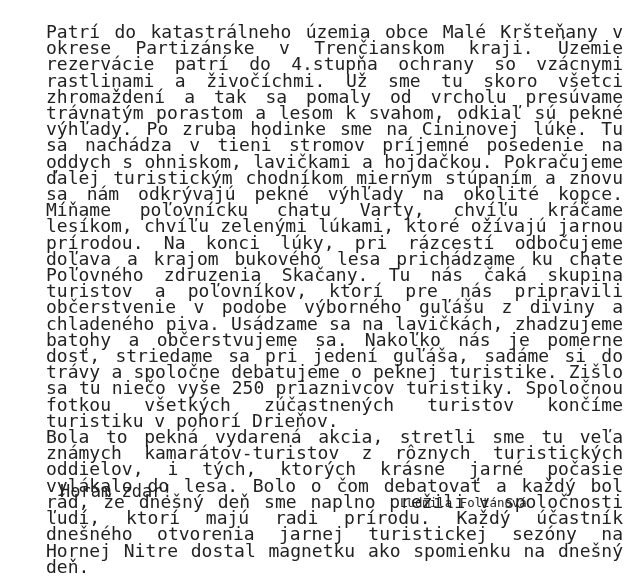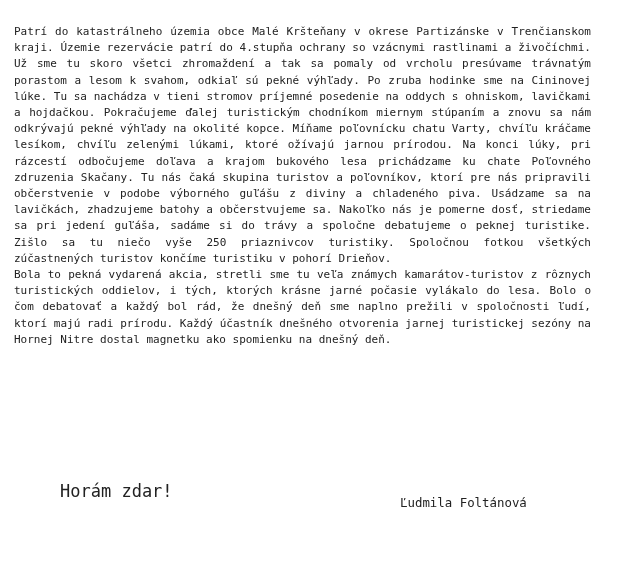--- a/index.html
+++ b/index.html
@@ -1,23 +1,23 @@
 <!DOCTYPE html>
 <html><head>
 <meta charset="utf-8">
 <style>
   html, body { margin: 0; padding: 0; background: #ffffff; }
   body { width: 640px; height: 580px; position: relative; overflow: hidden; }
   .doc {
     position: absolute;
-    left: 14px;
+    left: 46px;
     top: 24px;
     width: 577px;
     font-family: "DejaVu Sans Mono", "Liberation Mono", monospace;
-    font-size: 11px;
+    font-size: 18px;
     line-height: 16.2px;
     color: #222222;
   }
   .para { margin: 0; text-align: justify; text-align-last: left; }
   .greet { position: absolute; left: 30px; top: 481px;
     font-family: "DejaVu Sans Mono", "Liberation Mono", monospace;
     font-size: 17px; color: #222222; margin-left: 30px; }
   .sig { position: absolute; left: 400px; top: 495px;
     font-family: "DejaVu Sans Mono", "Liberation Mono", monospace;
     font-size: 12.4px; color: #222222; text-align: right; }

